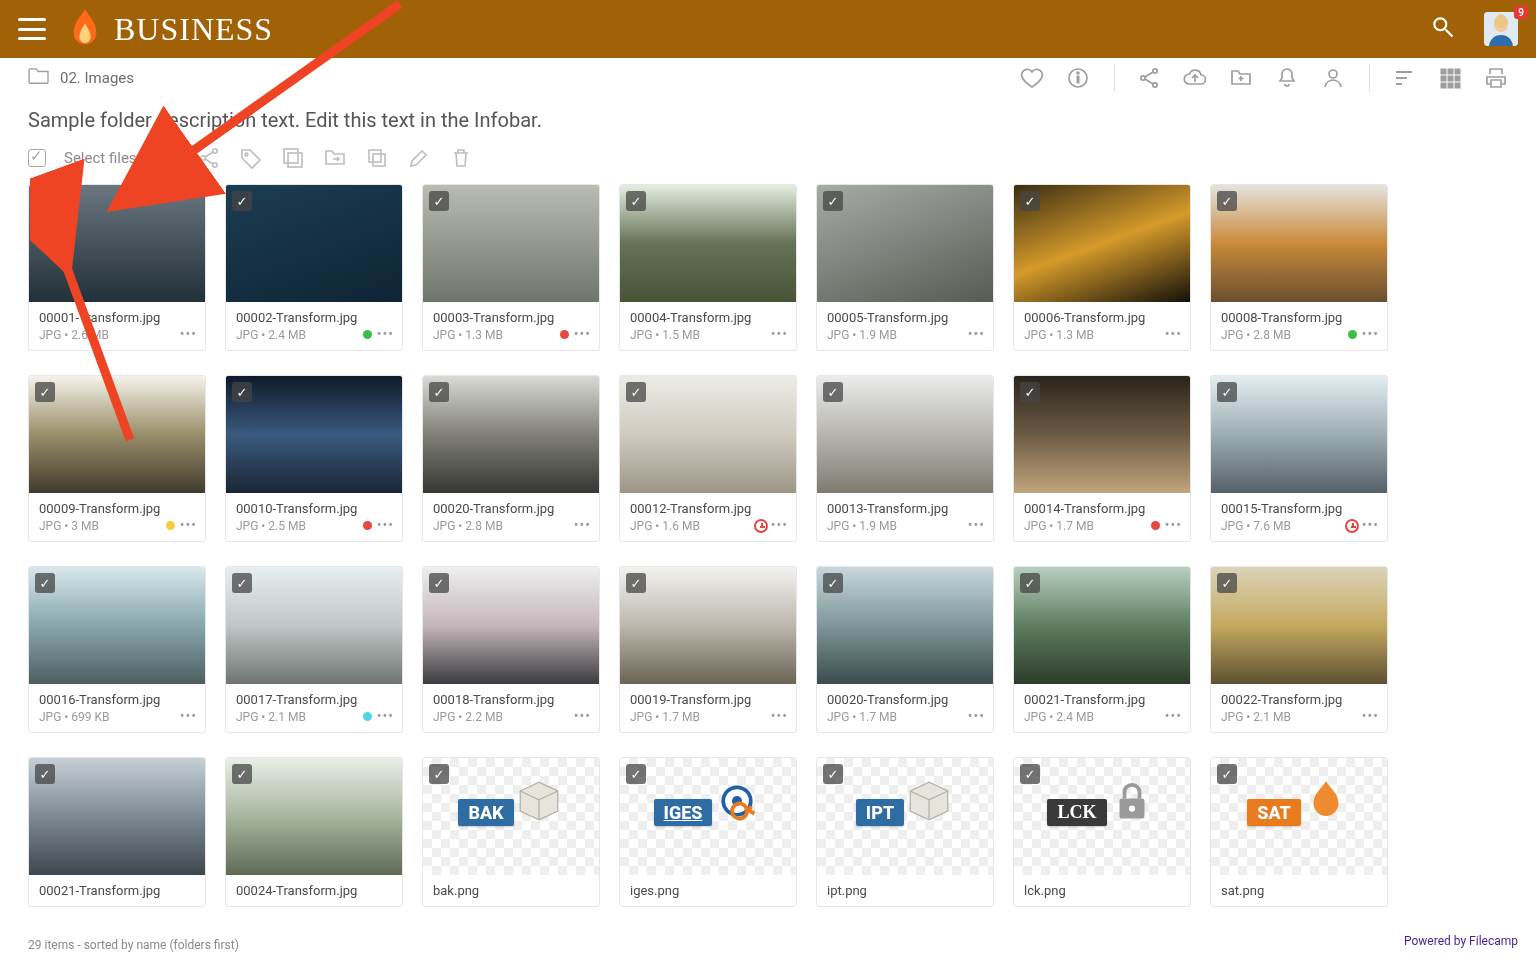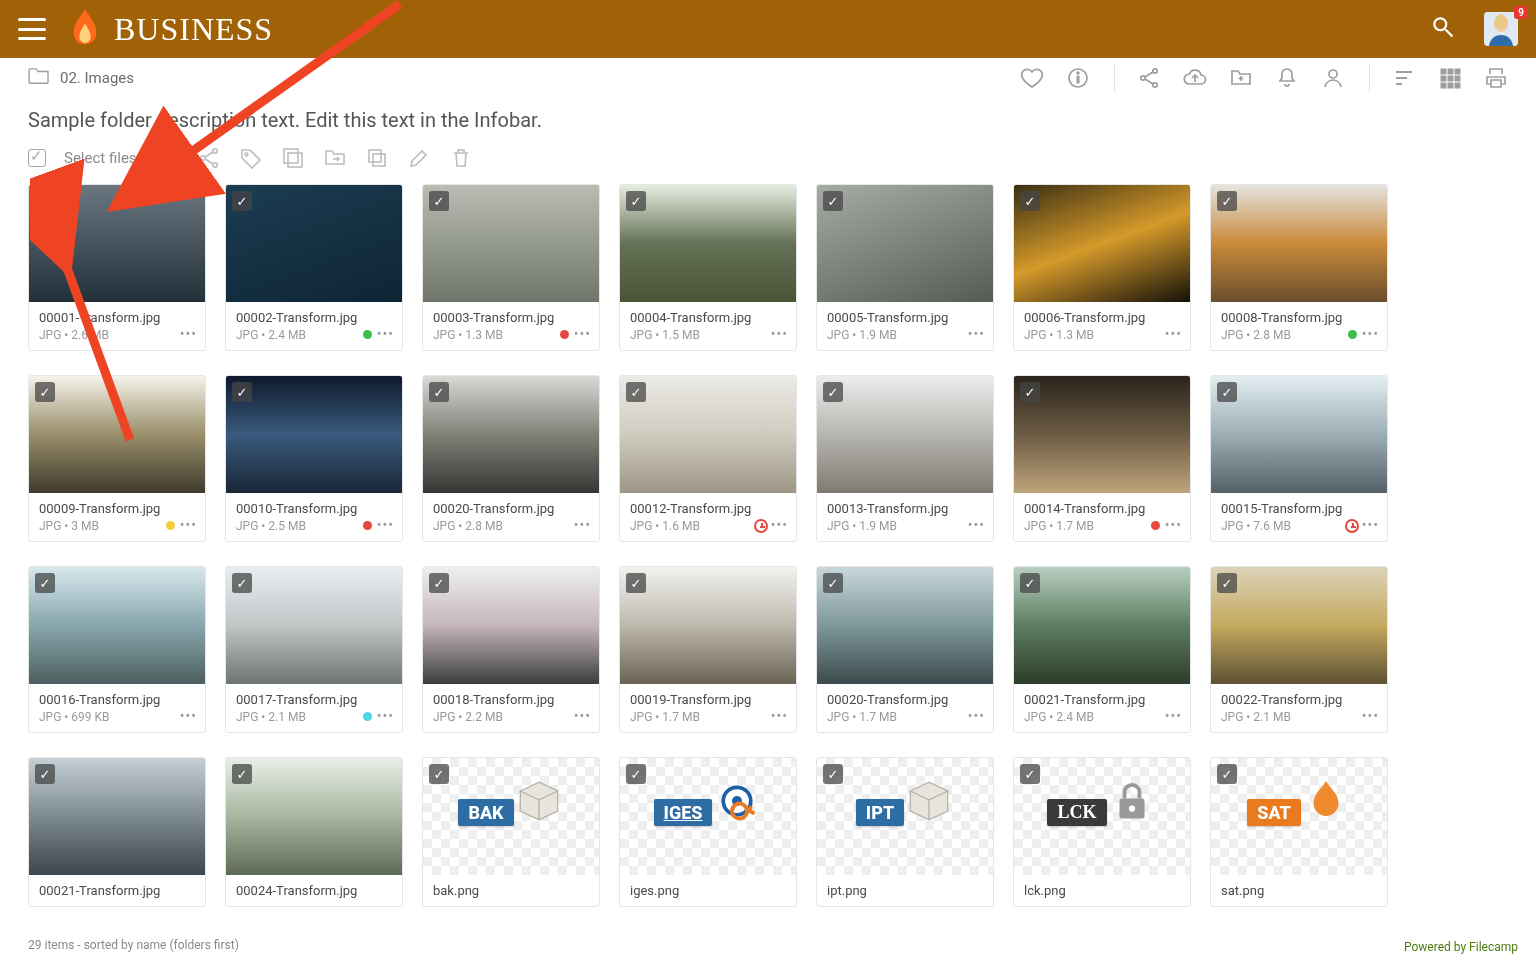--- a/index.html
+++ b/index.html
@@ -59,21 +59,21 @@
        linear-gradient(45deg,transparent 75%,#eee 75%),
        linear-gradient(-45deg,transparent 75%,#eee 75%);
     background-size:18px 18px;
     background-position:0 0,0 9px,9px -9px,-9px 0;
     display:flex;align-items:flex-start;justify-content:center;padding-top:12px;}
   .ext-badge{font-weight:800;color:#fff;font-size:18px;padding:3px 10px;border-radius:2px;display:inline-block;box-shadow:0 1px 2px rgba(0,0,0,.2);}
   .ext-cube{width:50px;height:50px;margin-top:6px;}
   .ftcol{display:flex;flex-direction:row;align-items:flex-end;}
   
   .footer{position:absolute;left:28px;bottom:8px;font-size:12px;color:#8a8a8a;}
-  .pow{position:absolute;right:18px;bottom:6px;font-size:12px;color:#4d7c0f;}
+  .pow{position:absolute;right:18px;bottom:12px;font-size:12px;color:#4c1d95;}
   
   .arrow{position:absolute;pointer-events:none;}
   
 </style>
 </head>
 <body>
 
 <div class="header">
   <div class="hamburger">
       <div></div>

